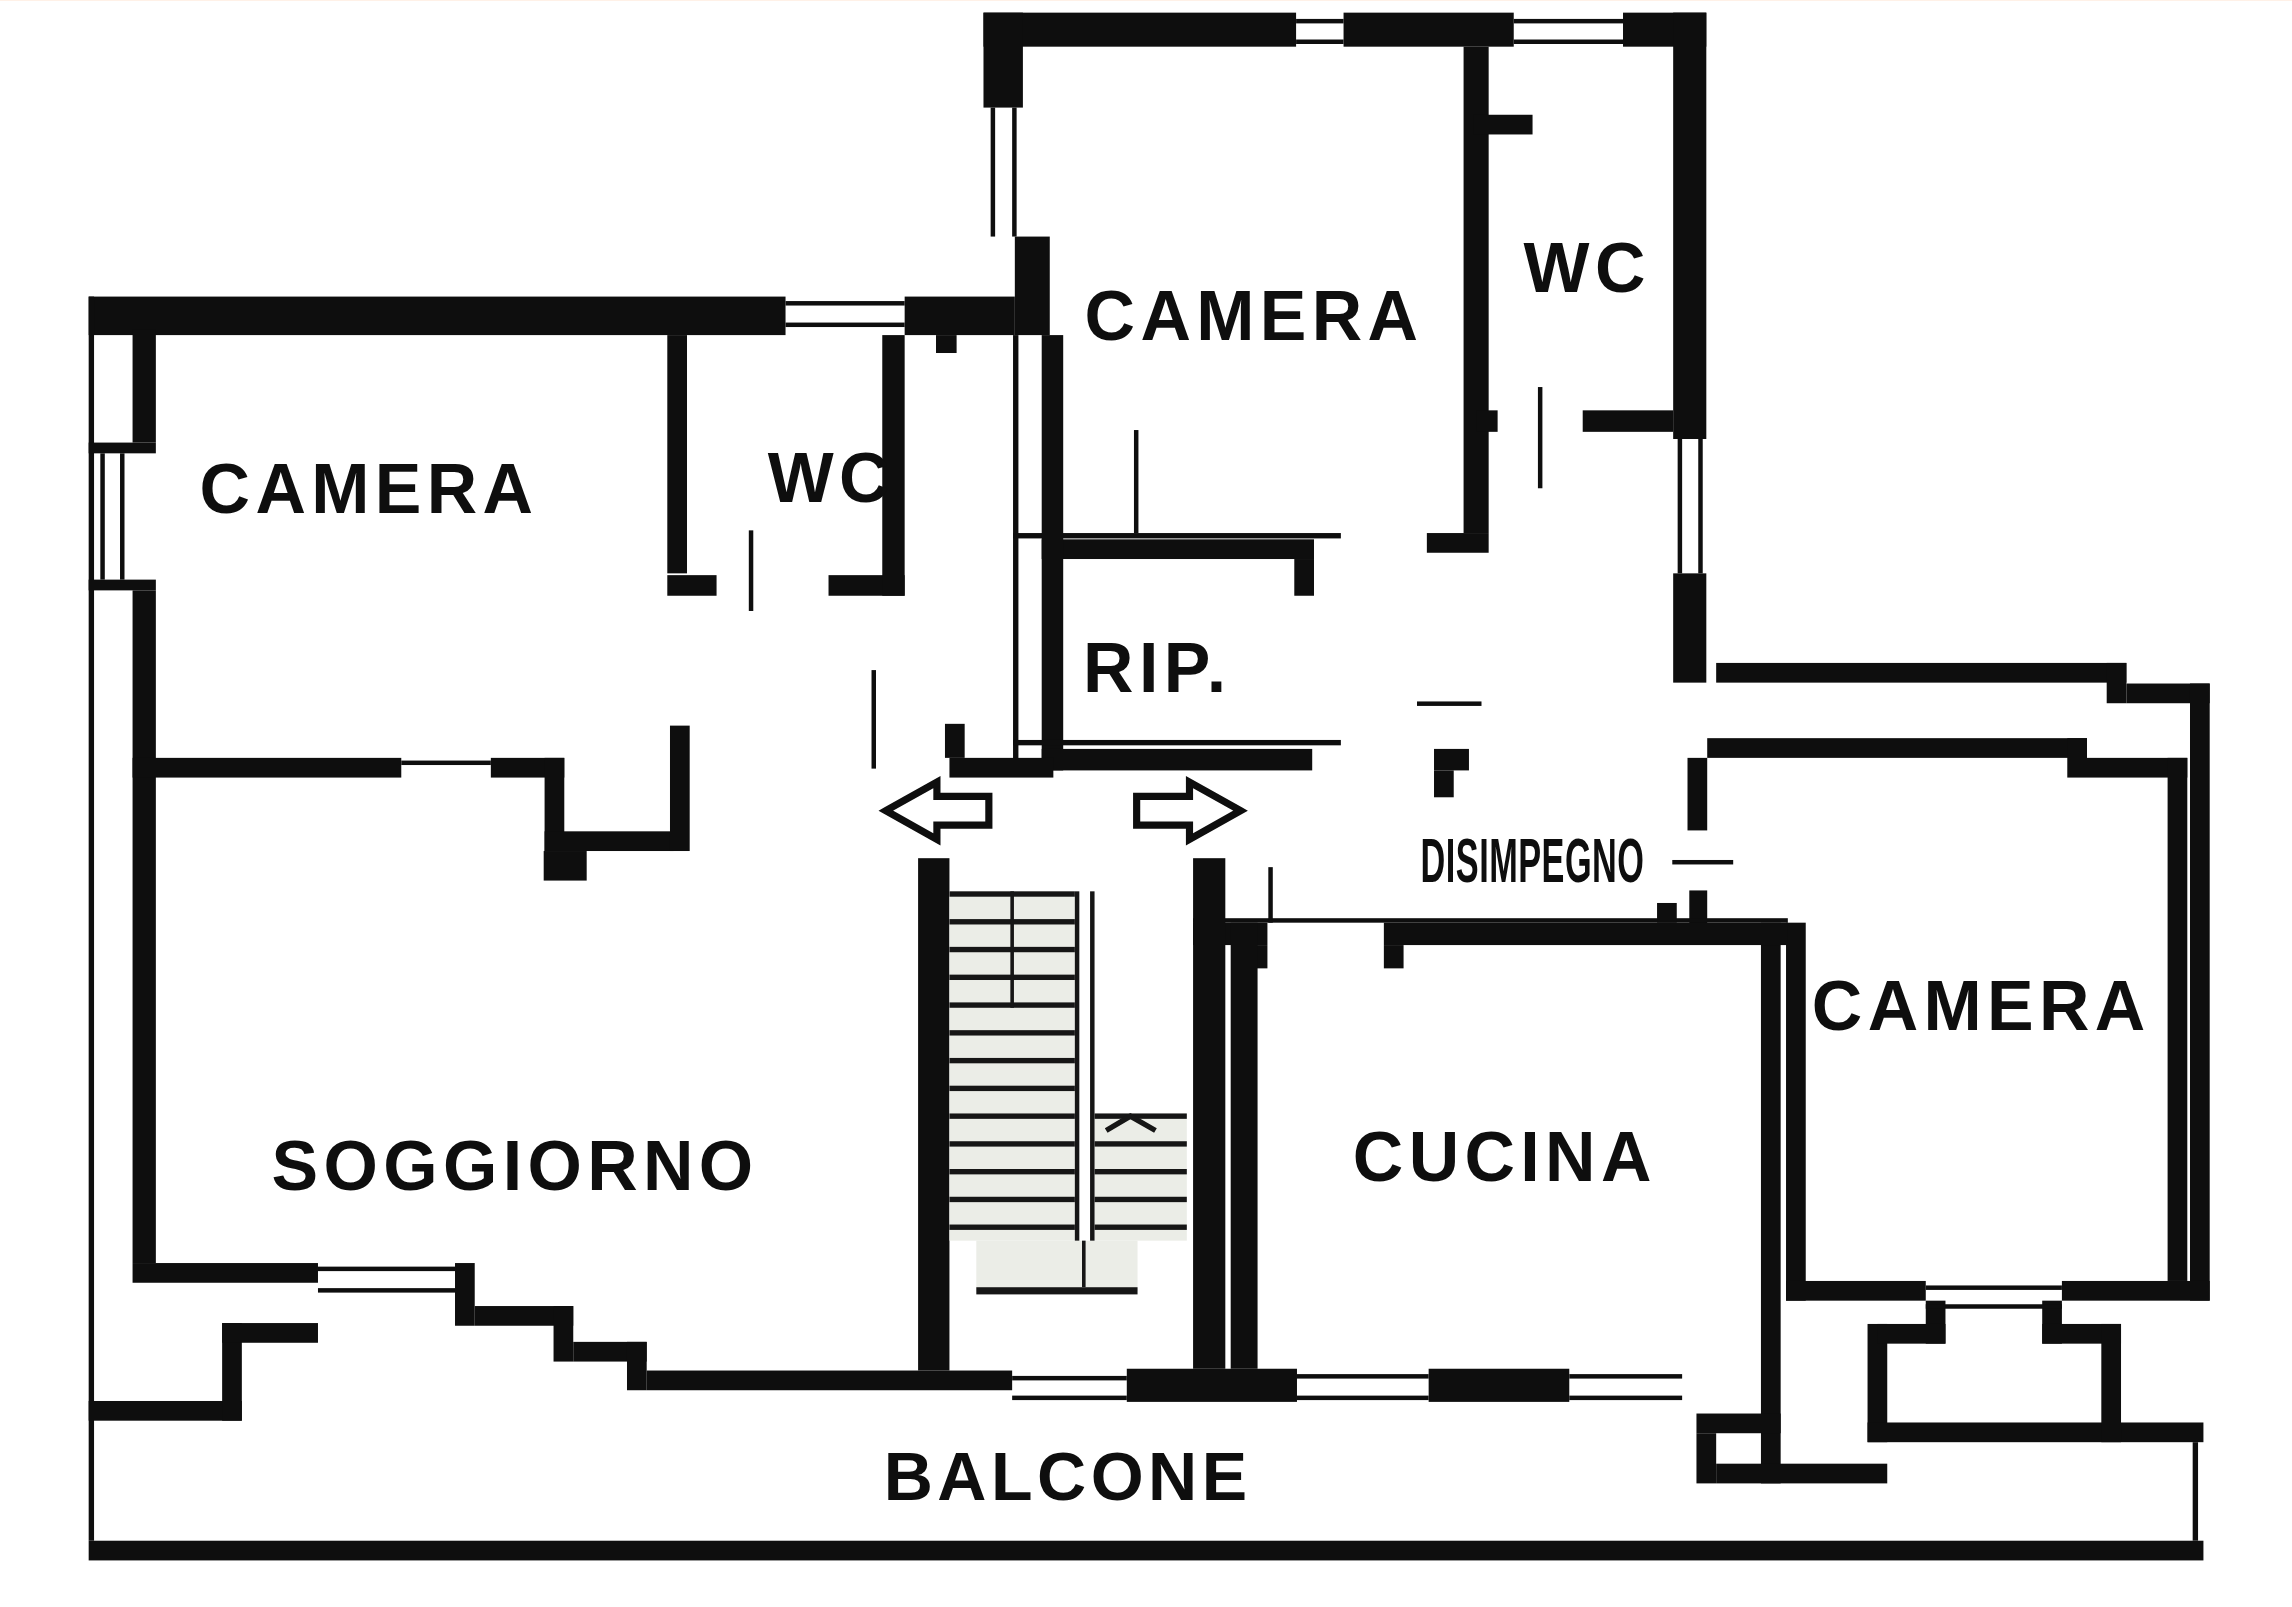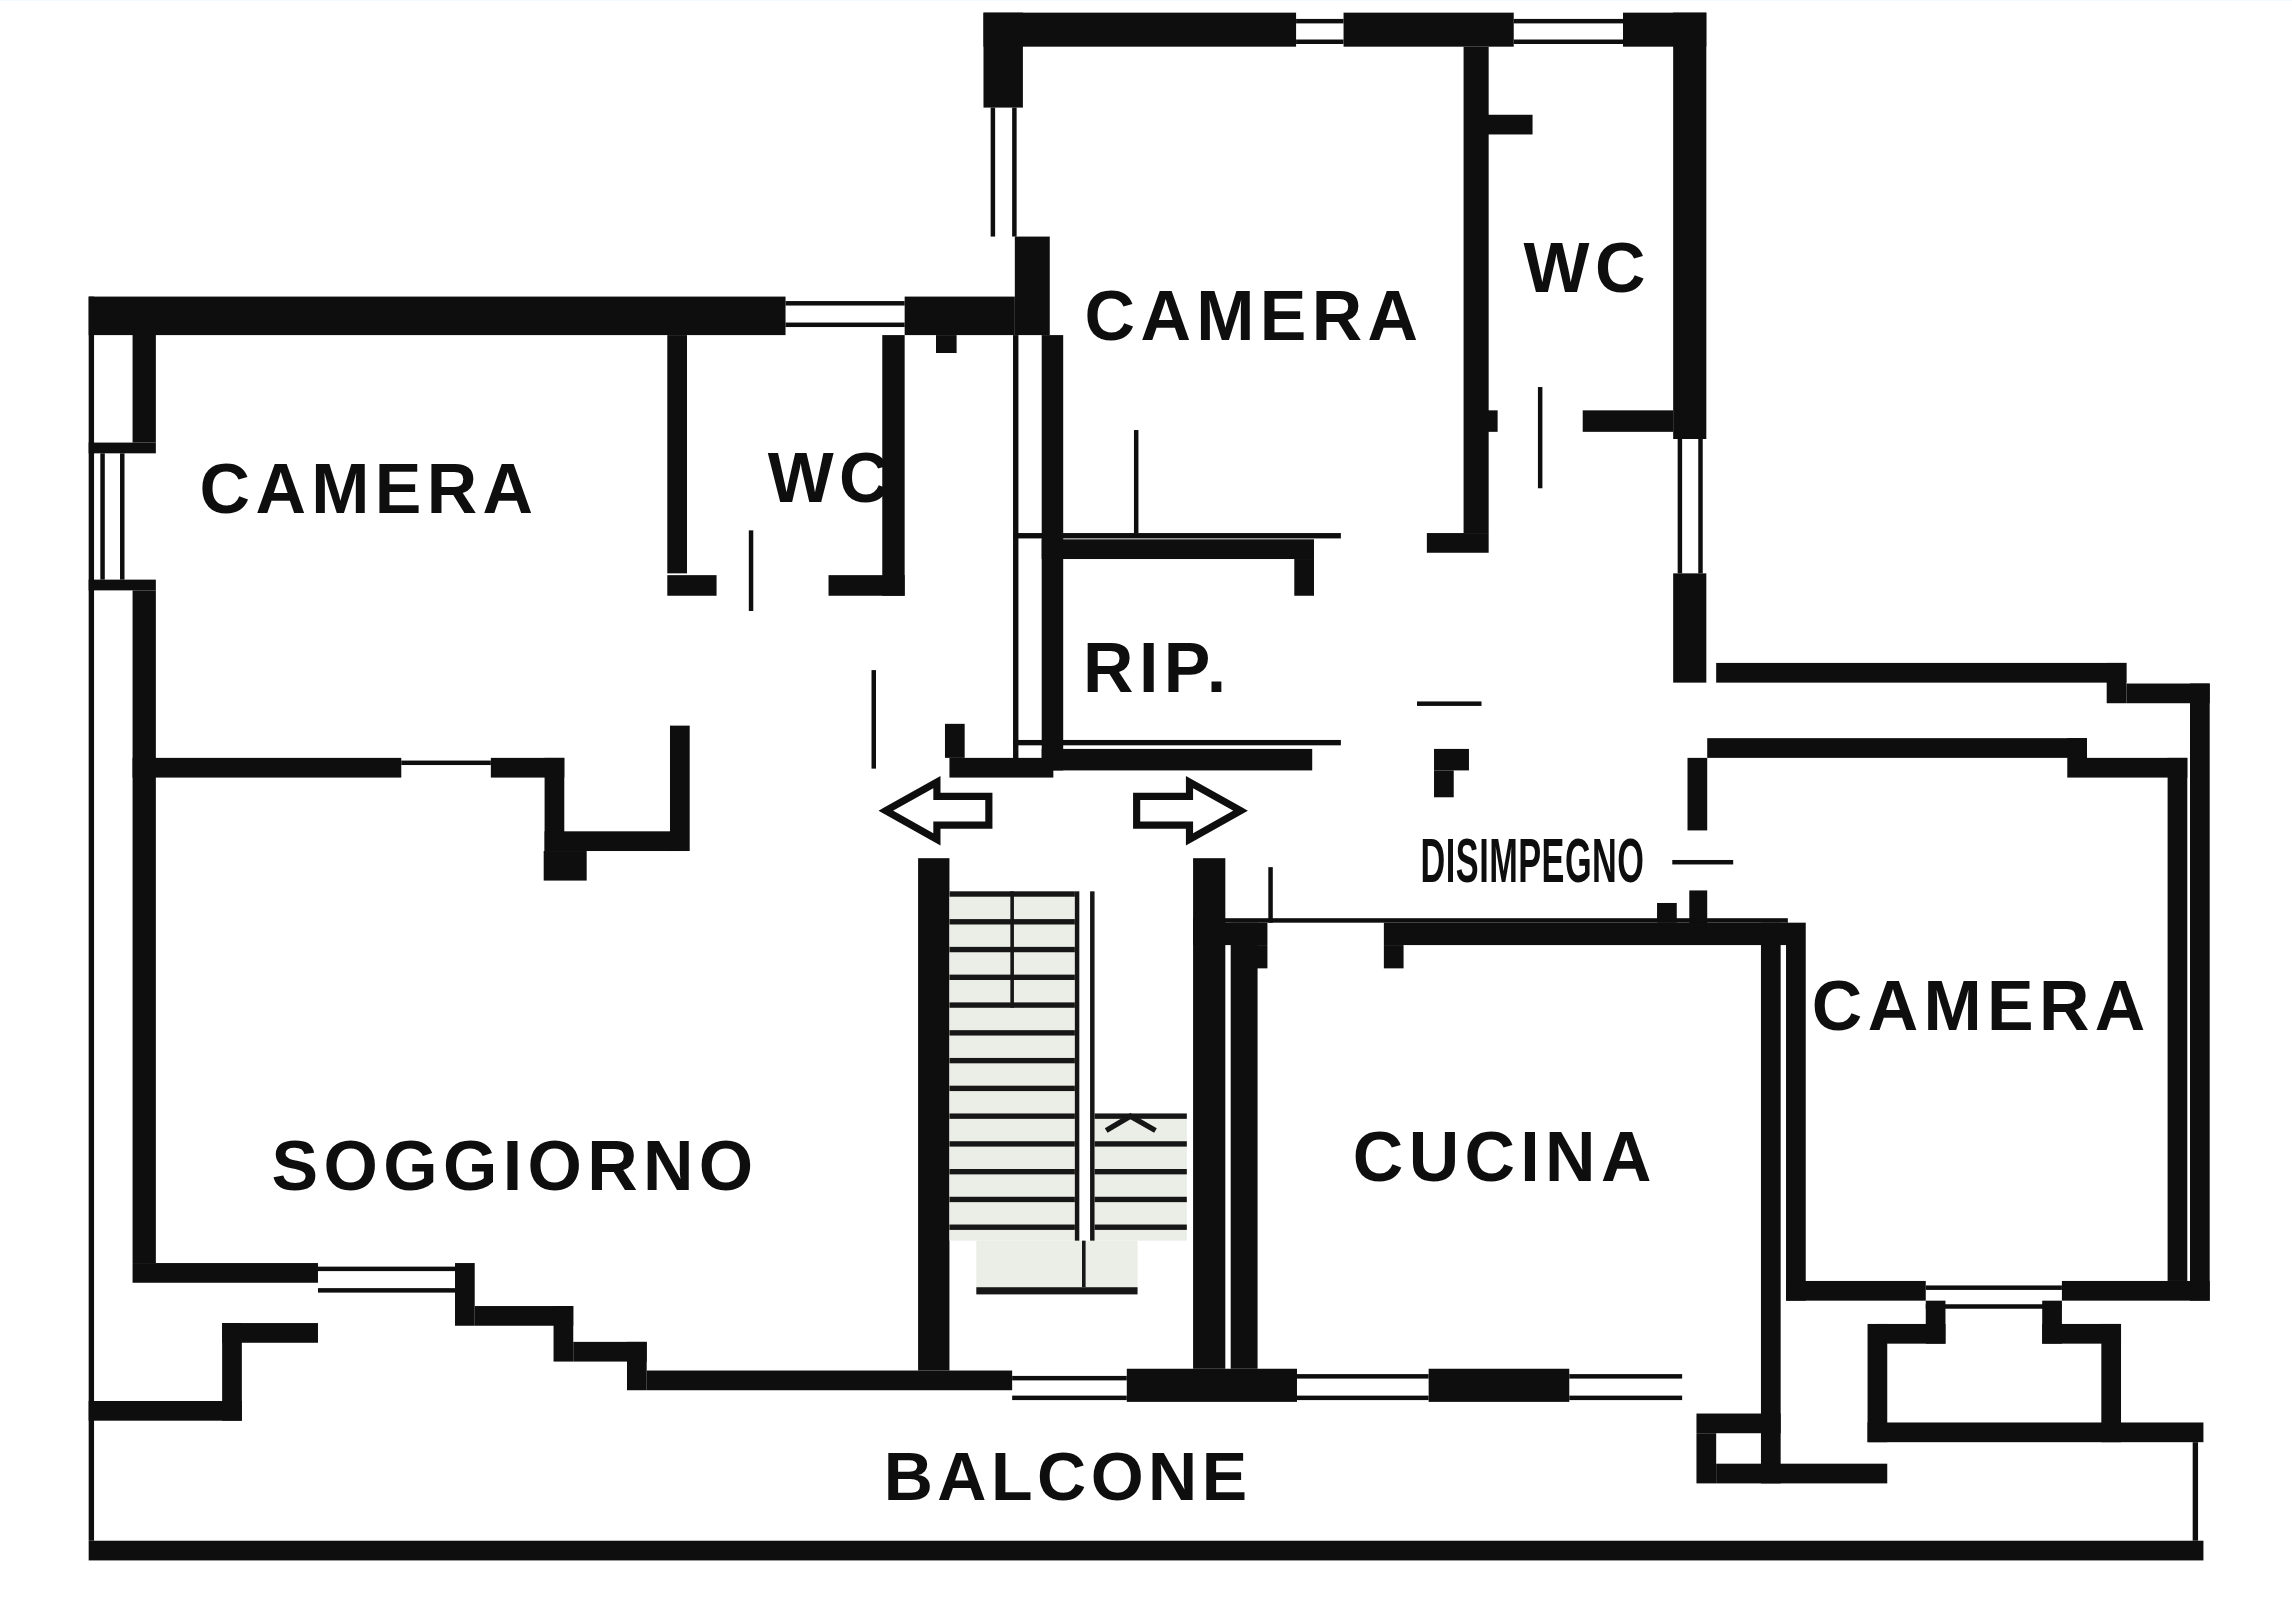--- a/index.html
+++ b/index.html
@@ -1,16 +1,16 @@
 <!DOCTYPE html>
 <html style="font-size:14.3px"><head>
 <meta charset="utf-8">
 <style>
   html,body{margin:0;padding:0;background:#ffffff;}
-  .stage{position:relative;width:2293px;height:1608px;background:#7dd3fc;overflow:hidden;}
+  .stage{position:relative;width:2293px;height:1608px;background:#f97316;overflow:hidden;}
   svg{display:block;width:100%;height:100%;}
   .room-label{font-family:"Liberation Sans","DejaVu Sans",sans-serif;font-weight:bold;font-size:78px;letter-spacing:6px;text-anchor:middle;}
   .room-label-small{font-family:"Liberation Sans","DejaVu Sans",sans-serif;font-weight:bold;font-size:70px;letter-spacing:1px;text-anchor:middle;}
   .room-label-balcone{font-family:"Liberation Sans","DejaVu Sans",sans-serif;font-weight:bold;font-size:76px;letter-spacing:5px;text-anchor:middle;}
 </style>
 </head>
 <body>
 
 <div class="stage">
 <svg viewBox="0 0 2560 1795" xmlns="http://www.w3.org/2000/svg">

